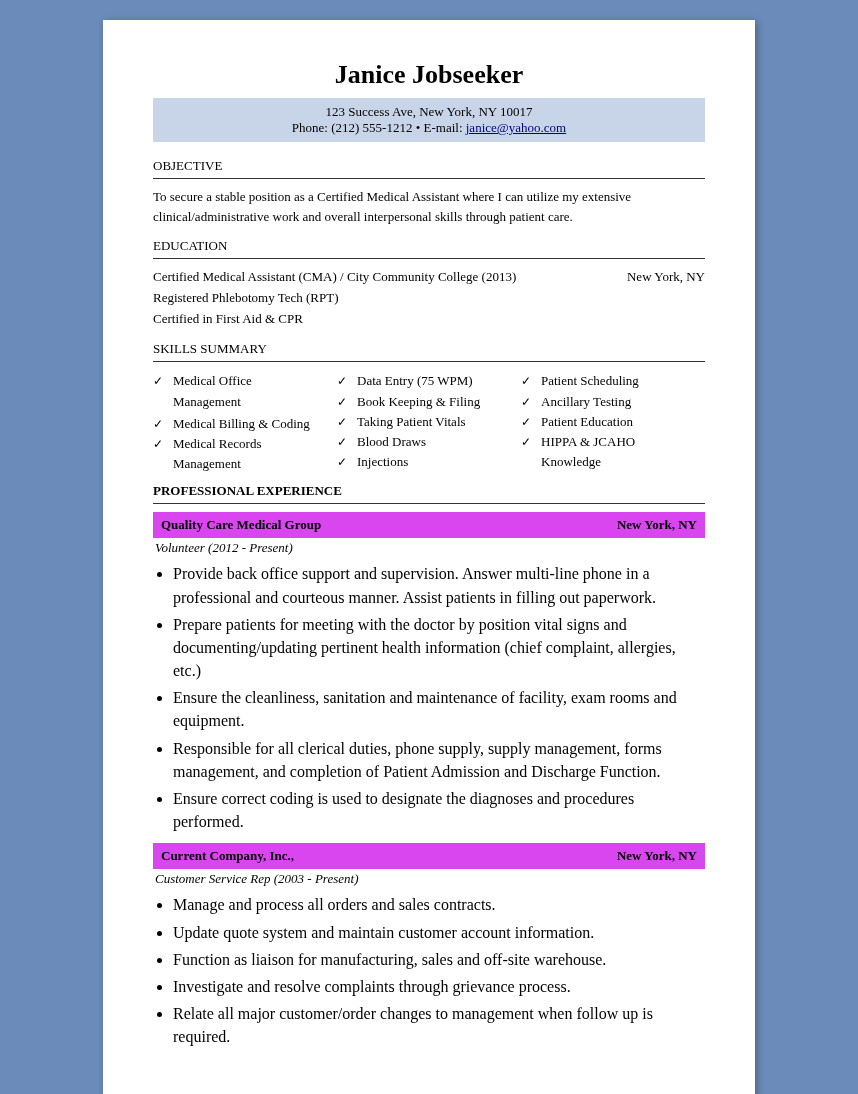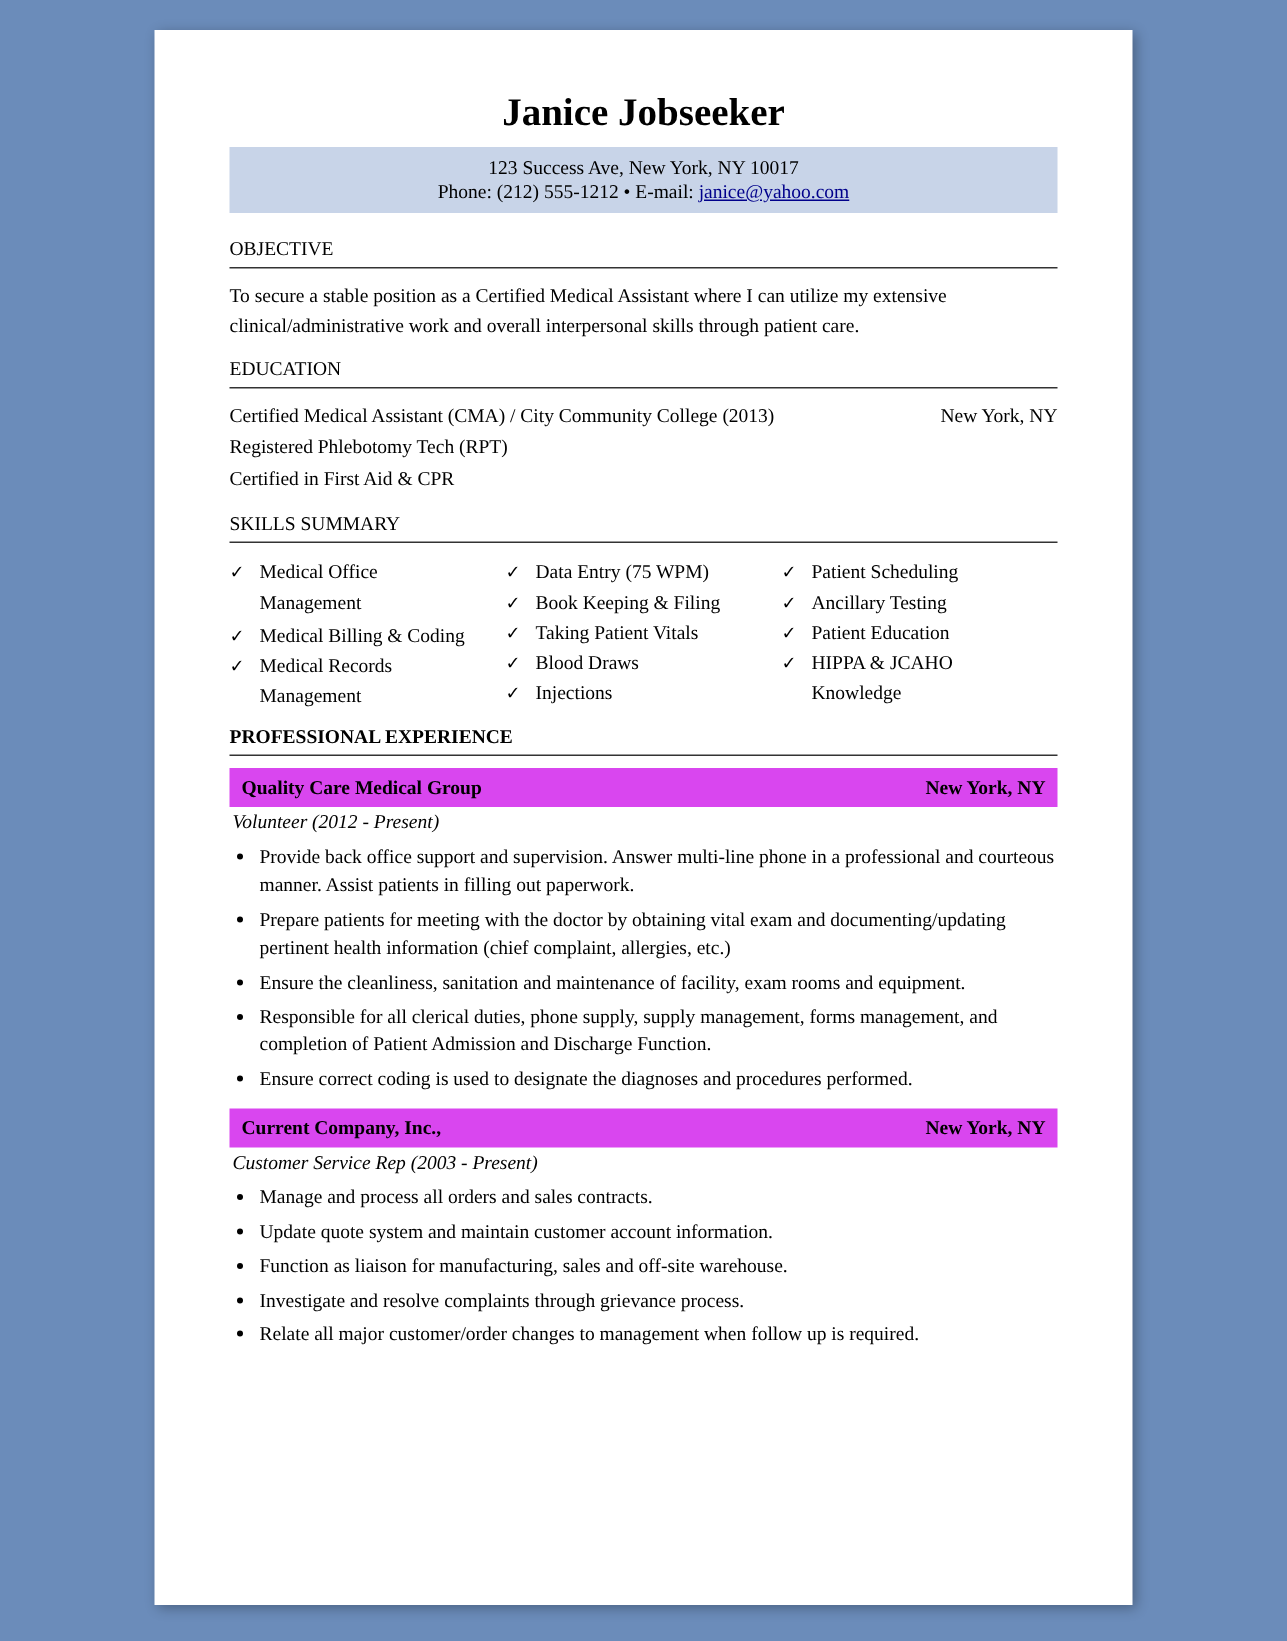--- a/index.html
+++ b/index.html
@@ -111,21 +111,21 @@
       font-weight: bold;
       margin-bottom: 2px;
     }
     .job-title-italic {
       font-style: italic;
       font-size: 13px;
       margin-bottom: 6px;
       padding-left: 2px;
     }
     .bullets {
-      font-size: 13px;
+      font-size: 16px;
       padding-left: 20px;
       margin-bottom: 10px;
     }
     .bullets li {
       margin-bottom: 4px;
       line-height: 1.45;
     }
   </style>
 </head>
 <body>
@@ -226,21 +226,21 @@
   <div class="prof-exp-title">PROFESSIONAL EXPERIENCE</div>
   <hr class="divider">
 
   <div class="job-header">
     <span>Quality Care Medical Group</span>
     <span>New York, NY</span>
   </div>
   <div class="job-title-italic">Volunteer (2012 - Present)</div>
   <ul class="bullets">
     <li>Provide back office support and supervision.  Answer multi-line  phone in a professional and courteous manner.  Assist patients in filling out paperwork.</li>
-    <li>Prepare patients  for meeting with the doctor by obtaining vital exam and documenting/updating  pertinent health information (chief complaint, allergies, etc.)</li>
+    <li>Prepare patients  for meeting with the doctor by position vital signs and documenting/updating  pertinent health information (chief complaint, allergies, etc.)</li>
     <li>Ensure the cleanliness,  sanitation  and maintenance of facility,  exam rooms and equipment.</li>
     <li>Responsible for all clerical duties, phone supply, supply management, forms management, and completion  of Patient Admission  and Discharge Function.</li>
     <li>Ensure correct coding is used to designate the diagnoses and procedures performed.</li>
   </ul>
 
   <div class="job-header">
     <span>Current Company, Inc.,</span>
     <span>New York, NY</span>
   </div>
   <div class="job-title-italic">Customer Service Rep (2003 - Present)</div>

